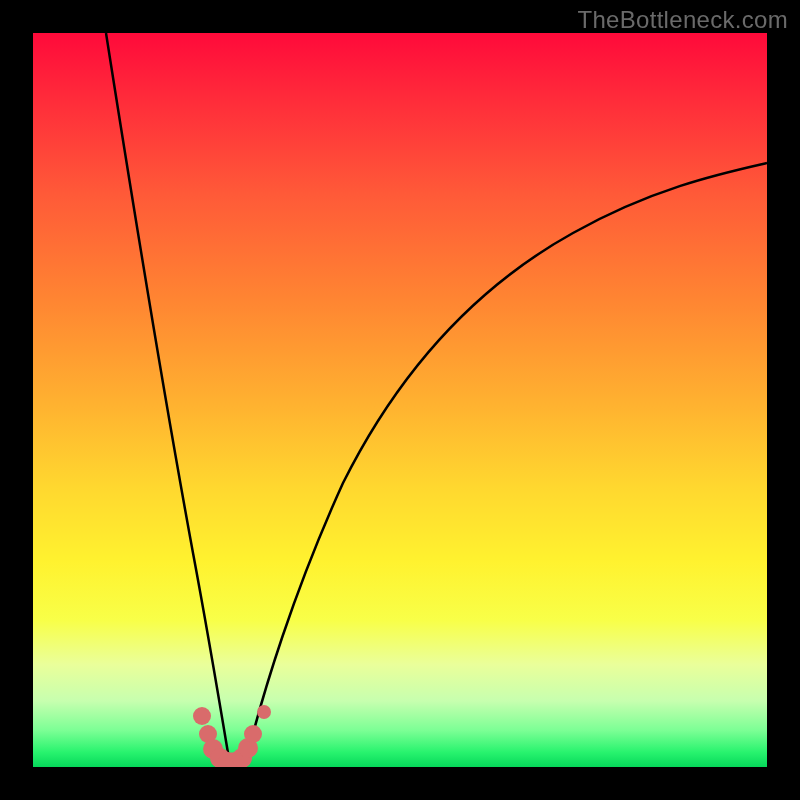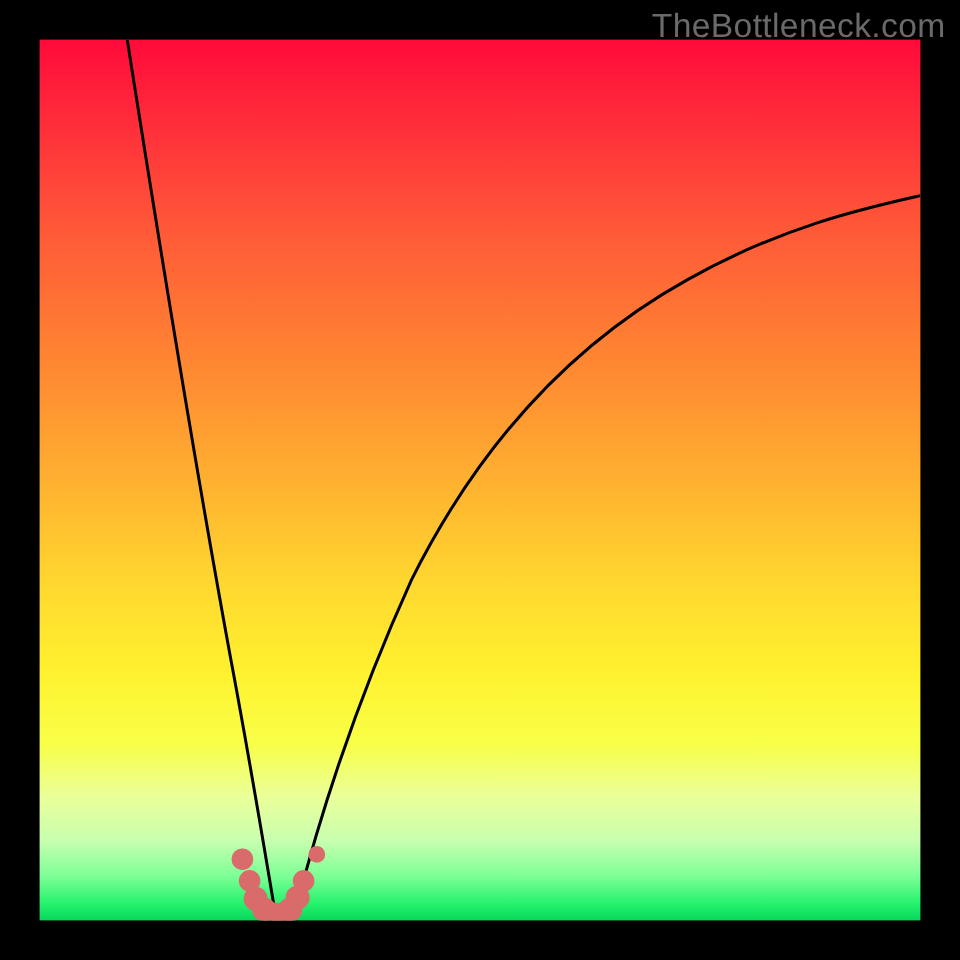--- a/index.html
+++ b/index.html
@@ -39,21 +39,21 @@
       #7cff95 95%,
       #28f36e 98%,
       #06d85a 100%
     );
   }
   .watermark {
     position: absolute;
     top: 6px;
     right: 12px;
     color: #6a6a6a;
-    font-size: 28px;
+    font-size: 24px;
     letter-spacing: 0.3px;
     font-weight: 500;
     z-index: 10;
   }
   svg.curve {
     position: absolute;
     left: 0;
     top: 0;
     width: 734px;
     height: 734px;

